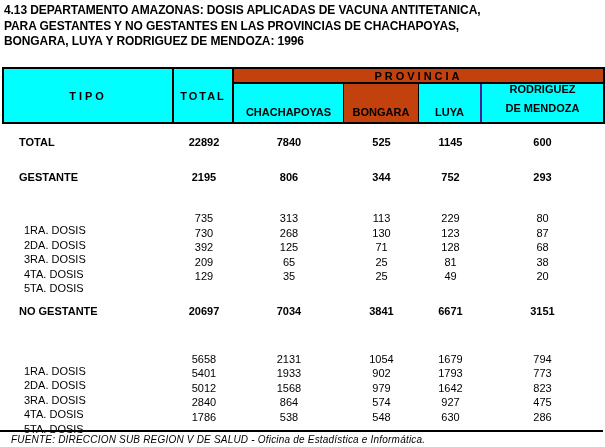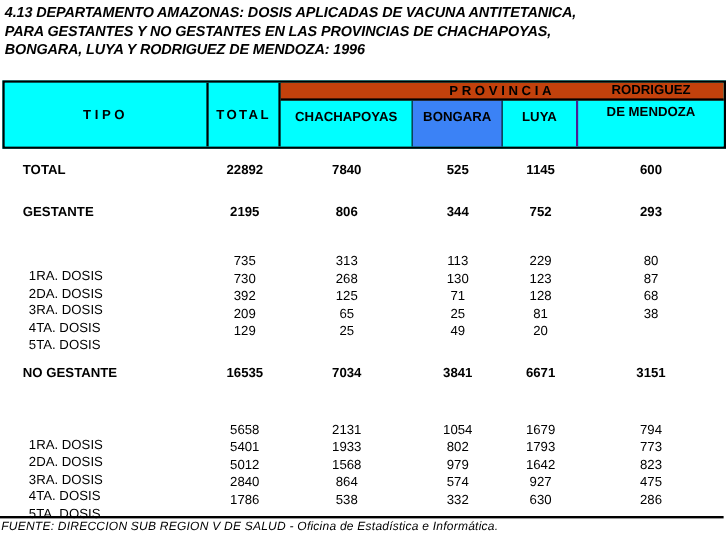--- a/index.html
+++ b/index.html
@@ -1,61 +1,61 @@
 <!DOCTYPE html>
 <html><head>
 <meta charset="utf-8">
 <style>
   html,body{margin:0;padding:0;background:#fff;}
   .page{position:relative;width:605px;height:447px;background:#ffffff;color:#000;
         font-family:"Liberation Sans", sans-serif;overflow:hidden;}
   .title{position:absolute;left:4px;top:3px;font-weight:bold;font-size:12px;
-         line-height:15.5px;white-space:pre-line;letter-spacing:-0.1px;font-style:italic;}
+         line-height:15.5px;white-space:pre-line;letter-spacing:-0.1px;}
   
   .thead{position:absolute;left:2px;top:67px;display:grid;
          grid-template-columns:170px 60px 110px 75px 63px 121px;
          grid-template-rows:15px 38px;border:2px solid #000;}
   .hc{font-weight:bold;font-size:11px;display:flex;justify-content:center;}
   .h-tipo{grid-row:1/3;grid-column:1;border-right:2px solid #000;align-items:center;letter-spacing:3px;}
   .h-total{grid-row:1/3;grid-column:2;border-right:2px solid #000;align-items:center;letter-spacing:2px;}
   .h-prov{grid-row:1;grid-column:3/7;border-bottom:2px solid #000;align-items:center;letter-spacing:3px;}
-  .h-sub{grid-row:2;align-items:flex-end;padding-bottom:18px;}
+  .h-sub{grid-row:2;align-items:flex-end;padding-bottom:4px;}
   .h-chach{grid-column:3;border-right:1px solid #000;}
   .h-bong{grid-column:4;border-right:1px solid #000;}
   .h-luya{grid-column:5;border-right:2px solid #4c1d95;}
   .h-rodr{grid-column:6;white-space:pre-line;text-align:center;line-height:19px;}
   
   .tdata{position:absolute;left:4px;top:124px;width:599px;font-size:11px;}
   .row{display:grid;grid-template-columns:170px 60px 110px 75px 63px 121px;align-items:center;}
   .row .lbl{padding-left:15px;white-space:nowrap;}
   .row .num{text-align:center;}
   .r-bold{font-weight:bold;}
   .r-h36{height:36px}.r-h33{height:33px}.r-h16{height:16px}
   .r-dose{height:14.5px}
   .r-dose .lbl{padding-left:20px;margin-top:24px;}
   .mt7{margin-top:7px}.mt30{margin-top:30px}.mt22{margin-top:22px}
   
   .rule{position:absolute;left:0;top:430px;width:603px;height:2px;background:#000;}
-  .source{position:absolute;left:1px;top:434px;font-size:10px;font-style:italic;letter-spacing:0.2px;}
+  .source{position:absolute;left:11px;top:434px;font-size:10px;font-style:italic;letter-spacing:0.2px;}
 </style>
 </head>
 <body>
 
 <div class="page">
 
   <div class="title">4.13 DEPARTAMENTO AMAZONAS: DOSIS APLICADAS DE VACUNA ANTITETANICA,
 PARA GESTANTES Y NO GESTANTES EN LAS PROVINCIAS DE CHACHAPOYAS,
 BONGARA, LUYA Y RODRIGUEZ DE MENDOZA: 1996</div>
 
   <div class="thead" style="background: rgb(0, 255, 255);">
     <div class="hc h-tipo" style="background: rgb(0, 255, 255);">TIPO</div>
     <div class="hc h-total" style="background: rgb(0, 255, 255);">TOTAL</div>
     <div class="hc h-prov" style="background: #c2410c;">PROVINCIA</div>
     <div class="hc h-sub h-chach" style="background: rgb(0, 255, 255);">CHACHAPOYAS</div>
-    <div class="hc h-sub h-bong" style="background: #3b82f6;">BONGARA</div>
+    <div class="hc h-sub h-bong" style="background: #c2410c;">BONGARA</div>
     <div class="hc h-sub h-luya" style="background: rgb(0, 255, 255);">LUYA</div>
     <div class="hc h-sub h-rodr" style="background: rgb(0, 255, 255);">RODRIGUEZ
 DE MENDOZA</div>
   </div>
 
   <div class="tdata">
 
     <div class="row r-bold r-h36">
       <div class="lbl">TOTAL</div>
       <div class="num">22892</div>
@@ -106,48 +106,49 @@
       <div class="num">209</div>
       <div class="num">65</div>
       <div class="num">25</div>
       <div class="num">81</div>
       <div class="num">38</div>
     </div>
 
     <div class="row r-dose">
       <div class="lbl">5TA. DOSIS</div>
       <div class="num">129</div>
+      <div class="num">35</div>
       <div class="num">25</div>
       <div class="num">49</div>
       <div class="num">20</div>
     </div>
 
     <div class="row r-bold r-h16 mt30">
       <div class="lbl">NO GESTANTE</div>
-      <div class="num">16535</div>
+      <div class="num">20697</div>
       <div class="num">7034</div>
       <div class="num">3841</div>
       <div class="num">6671</div>
       <div class="num">3151</div>
     </div>
 
     <div class="row r-dose mt22">
       <div class="lbl">1RA. DOSIS</div>
       <div class="num">5658</div>
       <div class="num">2131</div>
       <div class="num">1054</div>
       <div class="num">1679</div>
       <div class="num">794</div>
     </div>
 
     <div class="row r-dose">
       <div class="lbl">2DA. DOSIS</div>
       <div class="num">5401</div>
       <div class="num">1933</div>
-      <div class="num">802</div>
+      <div class="num">902</div>
       <div class="num">1793</div>
       <div class="num">773</div>
     </div>
 
     <div class="row r-dose">
       <div class="lbl">3RA. DOSIS</div>
       <div class="num">5012</div>
       <div class="num">1568</div>
       <div class="num">979</div>
       <div class="num">1642</div>
@@ -160,21 +161,21 @@
       <div class="num">864</div>
       <div class="num">574</div>
       <div class="num">927</div>
       <div class="num">475</div>
     </div>
 
     <div class="row r-dose">
       <div class="lbl">5TA. DOSIS</div>
       <div class="num">1786</div>
       <div class="num">538</div>
-      <div class="num">332</div>
+      <div class="num">548</div>
       <div class="num">630</div>
       <div class="num">286</div>
     </div>
 
   </div>
 
   <div class="rule"></div>
   <div class="source">FUENTE: DIRECCION SUB REGION V DE SALUD - Oficina de Estadística e Informática.</div>
 
 </div>

